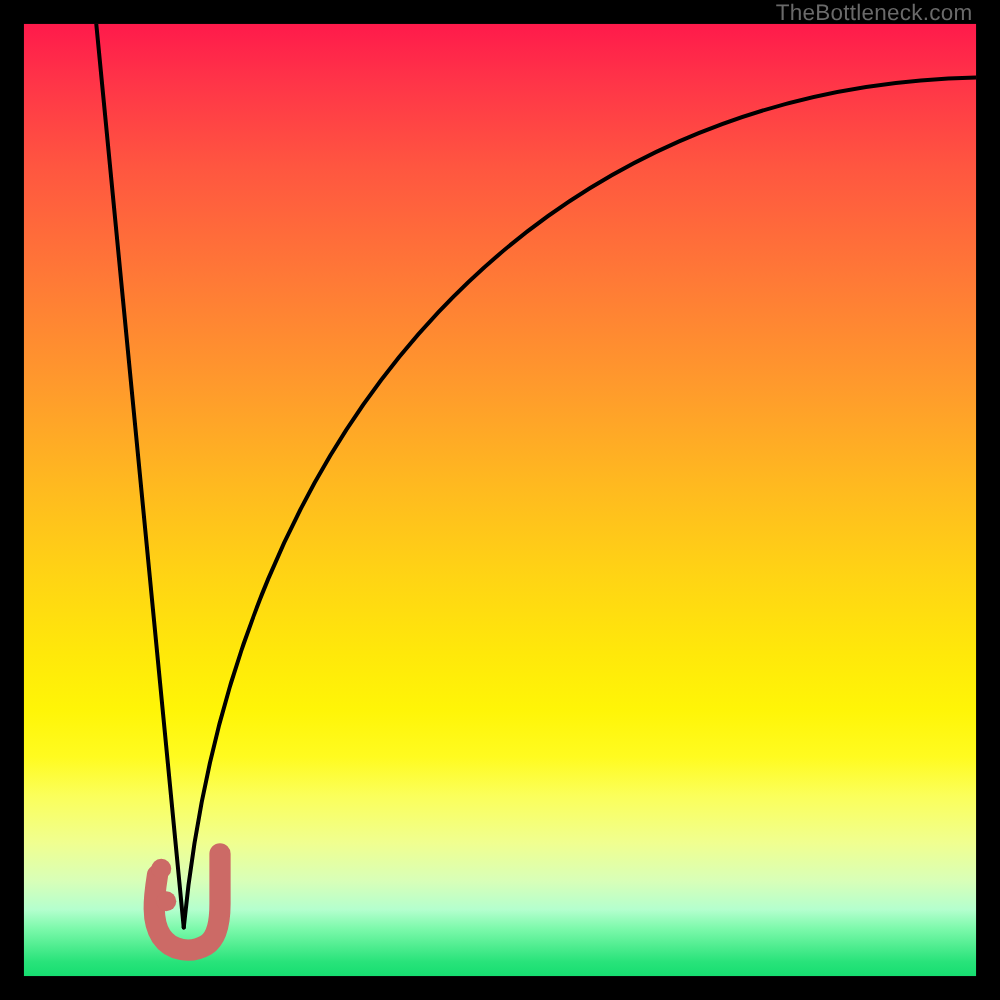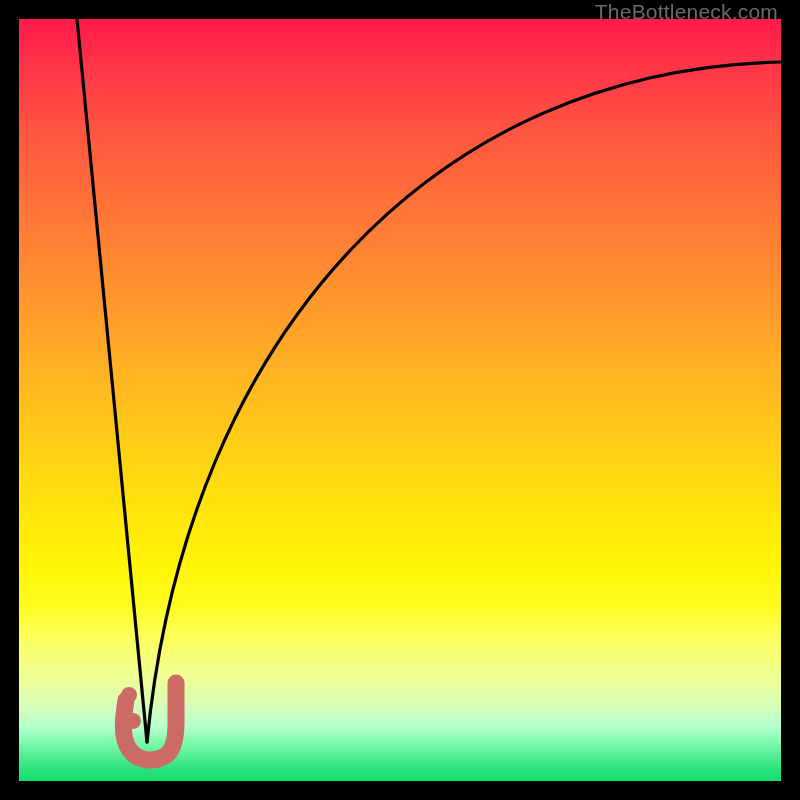--- a/index.html
+++ b/index.html
@@ -48,21 +48,21 @@
     position: absolute;
     inset: 0;
     width: 762px;
     height: 762px;
   }
   .watermark {
     position: absolute;
     top: 0px;
     right: 22px;
     color: #6a6a6a;
-    font-size: 21px;
+    font-size: 18px;
     font-weight: 500;
     letter-spacing: 0.2px;
     white-space: nowrap;
   }
 </style>
 </head>
 <body>
 
 <div class="frame">
   <div class="gradient"></div>

